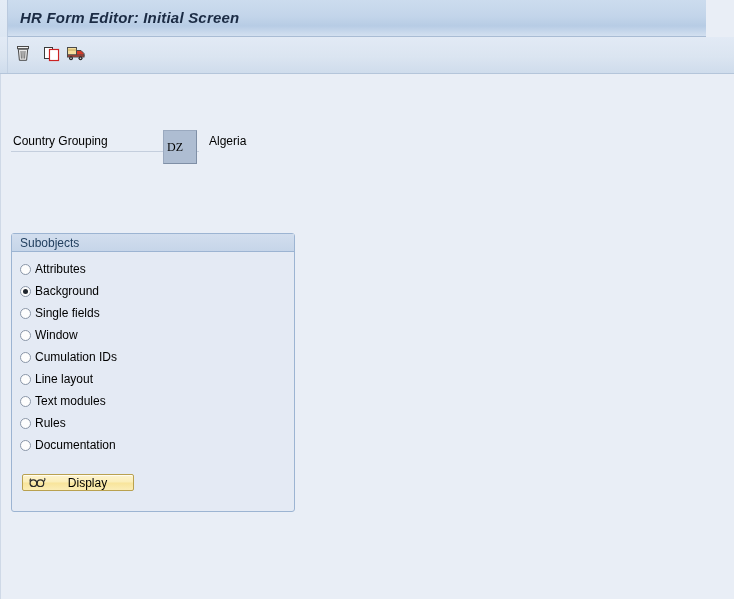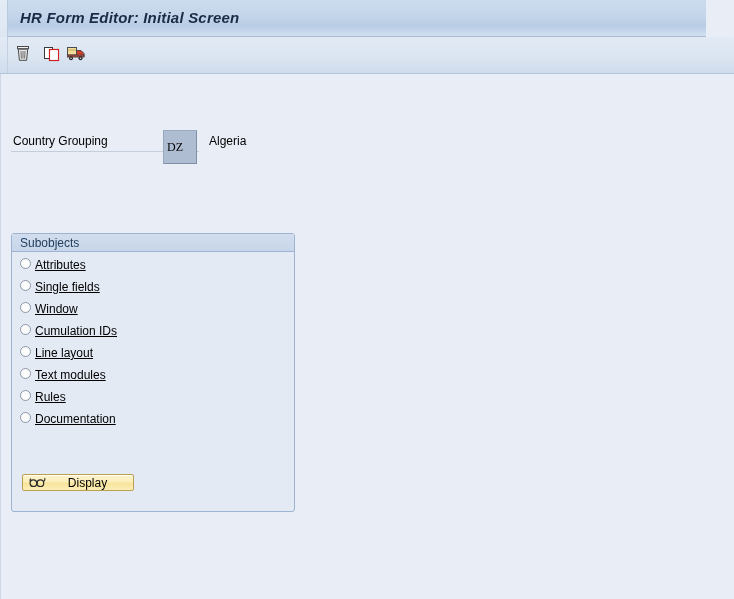--- a/index.html
+++ b/index.html
@@ -247,23 +247,23 @@
   #radio-list {
     position: absolute;
     left: 8px;
     top: 24px;
     width: 260px;
   }
   .radio-row {
     position: relative;
     height: 22px;
     display: flex;
+    align-items: center;
     cursor: pointer;
     user-select: none;
-    text-decoration: underline;
   }
   .radio-mark {
     width: 11px;
     height: 11px;
     border-radius: 50%;
     background: #fdfdfd;
     border: 1px solid #8a96a8;
     box-sizing: border-box;
     margin-right: 4px;
     flex: 0 0 auto;
@@ -375,20 +375,24 @@
     <div id="subobjects-group">
       <div id="group-header">
         <span id="group-title">Subobjects</span>
       </div>
 
       <div id="radio-list">
         <div class="radio-row">
           <span class="radio-mark"></span>
           <span class="radio-label">Attributes</span>
         </div>
+        <div class="radio-row selected">
+          <span class="radio-mark"></span>
+          <span class="radio-label">Background</span>
+        </div>
         <div class="radio-row">
           <span class="radio-mark"></span>
           <span class="radio-label">Single fields</span>
         </div>
         <div class="radio-row">
           <span class="radio-mark"></span>
           <span class="radio-label">Window</span>
         </div>
         <div class="radio-row">
           <span class="radio-mark"></span>

